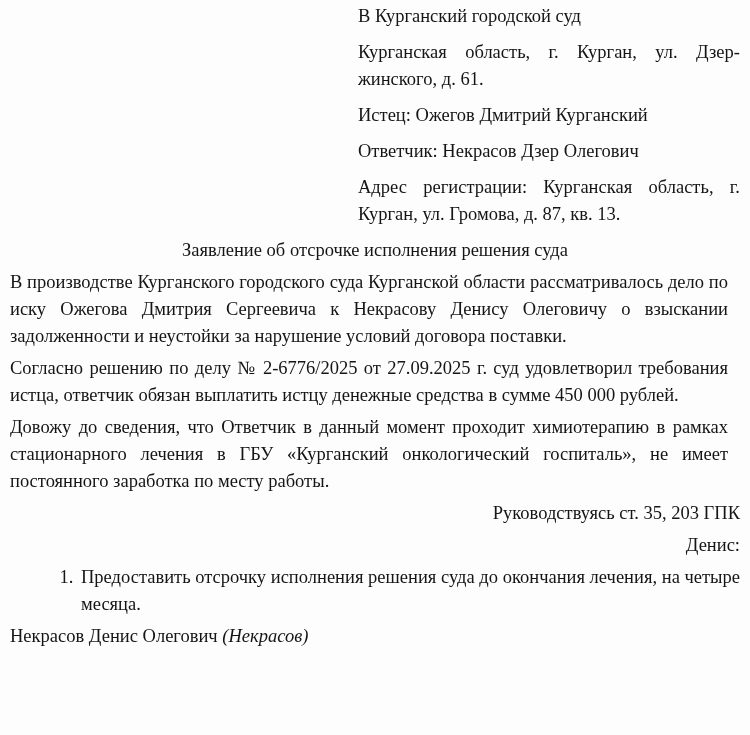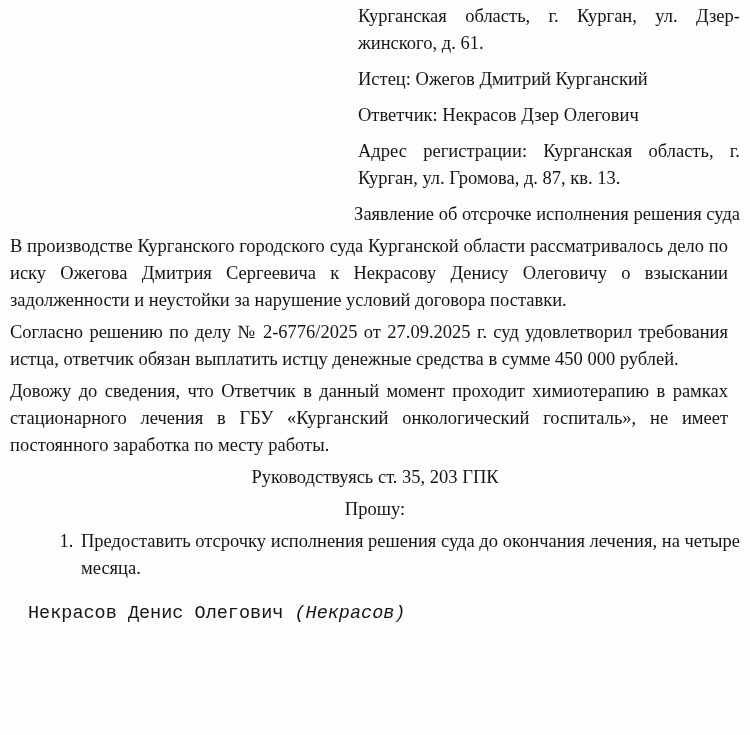--- a/index.html
+++ b/index.html
@@ -23,77 +23,77 @@
   
   .header-block {
     margin-left: 348px;
     text-align: justify;
   }
   .header-block p {
     margin: 0 0 9px 0;
   }
   
   .doc-title {
-    text-align: right;
+    text-align: center;
     margin: 0 0 5px 0;
     font-weight: normal;
     font-size: 18.5px;
   }
   
   .body-par {
     text-align: justify;
     margin: 0 12px 5px 0;
   }
   .plain-par {
-    text-align: center;
+    text-align: right;
     margin: 0 0 5px 0;
   }
   
   ol.requests {
     margin: 0 0 5px 0;
     padding-left: 52px;
   }
   ol.requests li {
     text-align: justify;
     padding-left: 3px;
     margin-left: 16px;
   }
   
   .signature {
-    margin: 18px;
+    margin: 0;
     text-align: left;
-    font-family: Liberation Mono, monospace;
   }
   .sig-note {
     font-style: italic;
   }
 </style>
 </head>
 <body>
 
 <div class="page">
 
   <div class="header-block">
+    <p>В Курганский городской суд</p>
     <p>Курганская область, г. Курган, ул. Дзер­жинского, д. 61.</p>
     <p>Истец: Ожегов Дмитрий Курганский</p>
     <p>Ответчик: Некрасов Дзер Олегович</p>
     <p>Адрес регистрации: Курганская область, г. Курган, ул. Громова, д. 87, кв. 13.</p>
   </div>
 
   <h1 class="doc-title">Заявление об отсрочке исполнения решения суда</h1>
 
   <p class="body-par">В производстве Курганского городского суда Курганской области рассматрива­лось дело по иску Ожегова Дмитрия Сергеевича к Некрасову Денису Олеговичу о взыскании задолженности и неустойки за нарушение условий договора поставки.</p>
 
   <p class="body-par">Согласно решению по делу № 2-6776/2025 от 27.09.2025 г. суд удовлетворил тре­бования истца, ответчик обязан выплатить истцу денежные средства в сумме 450 000 рублей.</p>
 
   <p class="body-par">Довожу до сведения, что Ответчик в данный момент проходит химиотерапию в рамках стационарного лечения в ГБУ «Курганский онкологический госпиталь», не имеет постоянного заработка по месту работы.</p>
 
   <p class="plain-par">Руководствуясь ст. 35, 203 ГПК</p>
 
-  <p class="plain-par">Прошу:</p>
+  <p class="plain-par">Денис:</p>
 
   <ol class="requests">
     <li>Предоставить отсрочку исполнения решения суда до окончания лечения, на четыре месяца.</li>
   </ol>
 
   <p class="signature">
     <span>Некрасов Денис Олегович </span><span class="sig-note">(Некрасов)</span>
   </p>
 
 </div>

